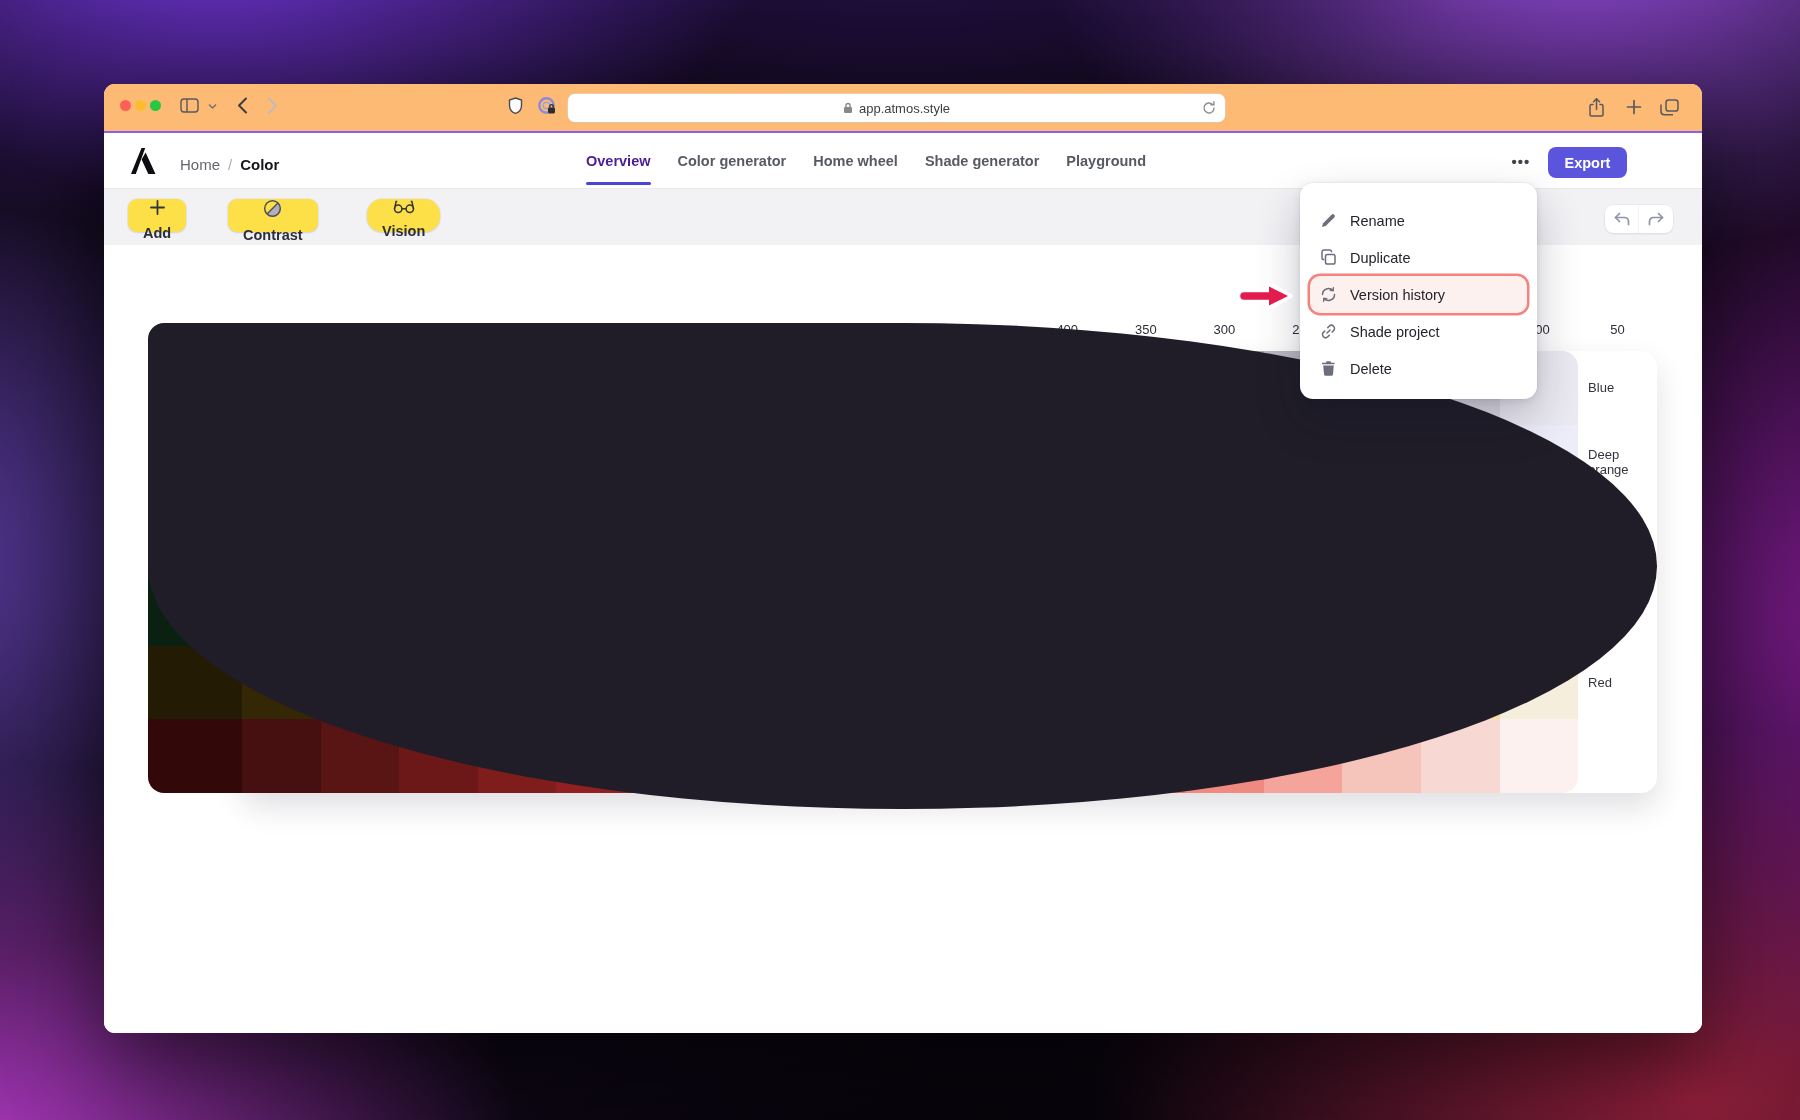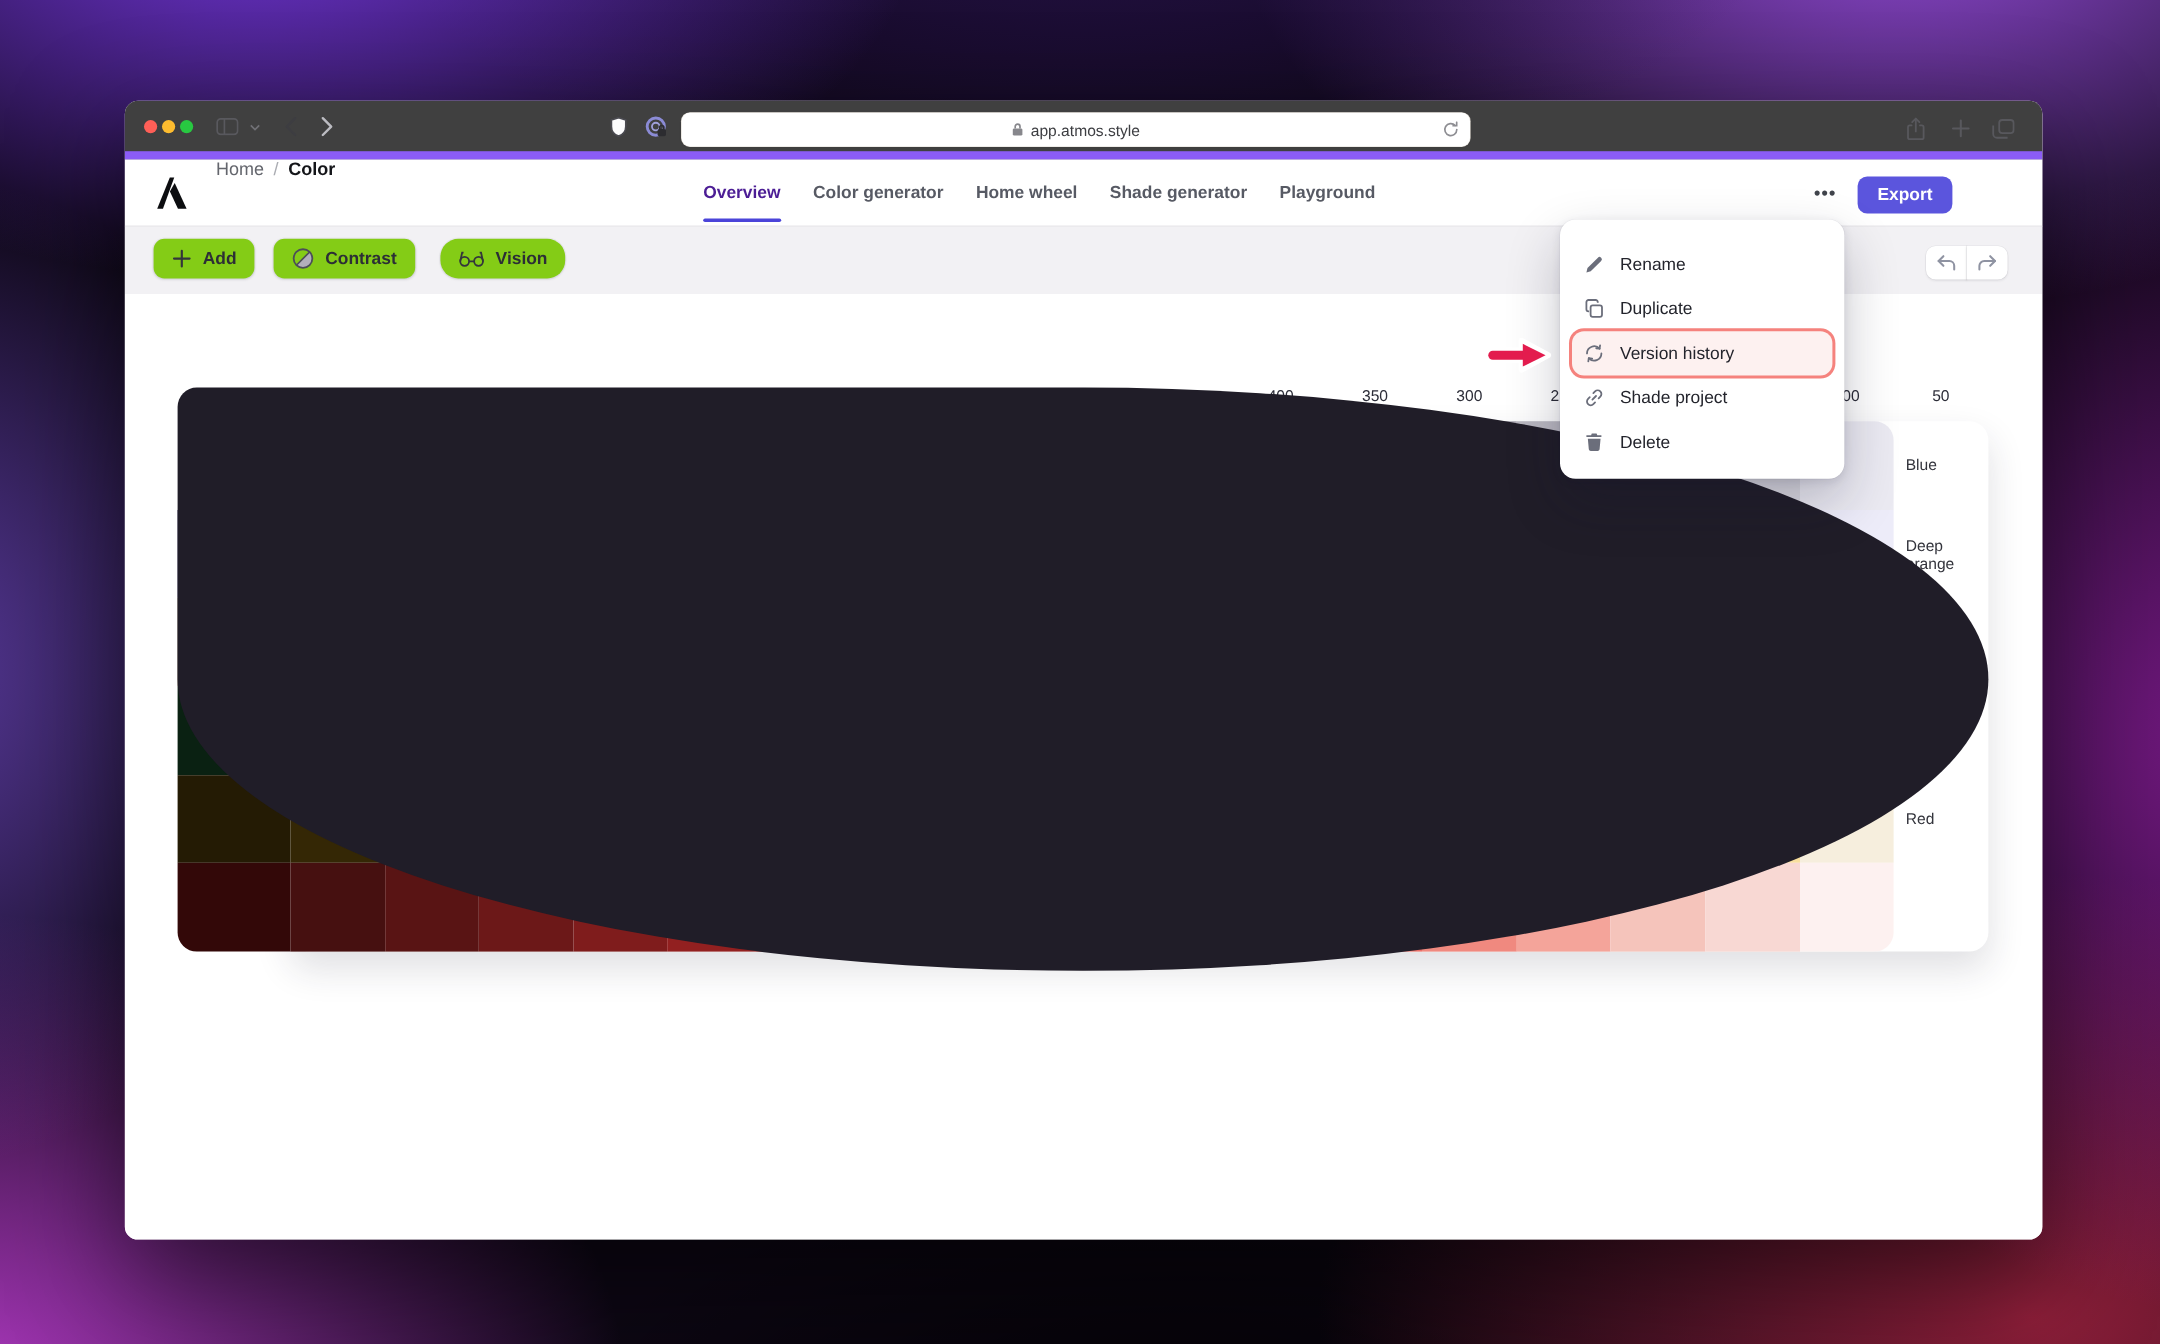--- a/index.html
+++ b/index.html
@@ -16,53 +16,53 @@
       radial-gradient(800px 800px at 104% 55%, rgba(192,38,211,.6), transparent 60%),
       radial-gradient(900px 560px at 94% 98%, rgba(150,32,60,.95), transparent 66%),
       radial-gradient(800px 500px at 55% 115%, rgba(0,0,0,.95), transparent 72%);
   }
   .window{
     position:absolute;left:104px;top:84px;width:1598px;height:949px;
     background:#fff;border-radius:11px;overflow:hidden;
     box-shadow:0 35px 90px rgba(0,0,0,.5);
   }
   
-  .chrome{position:absolute;left:0;top:0;width:100%;height:49px;background:#404040;border-bottom:7px solid #8b5cf6;box-sizing:border-box;}
+  .chrome{position:absolute;left:0;top:0;width:100%;height:49px;background:#fdba74;border-bottom:2px solid #8b5cf6;box-sizing:border-box;}
   .tl{position:absolute;top:16px;width:11px;height:11px;border-radius:50%;}
   .tl.red{left:16px;background:#ff5f57;}
   .tl.yellow{left:31px;background:#fdbc2f;}
   .tl.green{left:46px;background:#28c841;}
   .chrome-btn{position:absolute;display:flex;align-items:center;justify-content:center;background:none;border:none;padding:0;}
   .addressbar{
     position:absolute;left:464px;top:10px;width:657px;height:28px;border-radius:7px;
     background:#fff;box-shadow:0 0 0 .5px #dfdad2, 0 1px 2px rgba(0,0,0,.05);
     display:flex;align-items:center;justify-content:center;gap:6px;
   }
   .addressbar .url{font-size:13px;color:#3d3e42;}
   .addressbar .refresh{position:absolute;right:9px;top:7px;}
   
   .navbar{position:absolute;left:0;top:49px;width:100%;height:55px;background:#fff;}
   .logo{position:absolute;left:24px;top:13px;width:30px;height:30px;}
-  .breadcrumb{position:absolute;left:76px;top:0;height:40px;display:flex;align-items:flex-start;gap:8px;font-size:15px;}
+  .breadcrumb{position:absolute;left:76px;top:0;height:40px;display:flex;align-items:flex-end;gap:8px;font-size:15px;}
   .breadcrumb .home{color:#64666d;}
   .breadcrumb .sep{color:#aaacb2;}
   .breadcrumb .current{color:#141519;font-weight:700;}
   .nav-tabs{position:absolute;left:482px;top:0;height:55px;display:flex;align-items:center;gap:27px;}
   .tab{position:relative;height:55px;display:flex;align-items:center;font-size:14.5px;font-weight:600;color:#575a64;cursor:pointer;}
   .tab.active{color:#4c1d95;}
   .tab.active::after{content:"";position:absolute;left:0;right:0;bottom:3px;height:3px;border-radius:2px;background:#4b44d9;}
   .more-btn{position:absolute;left:1397px;top:14px;width:40px;height:28px;display:flex;align-items:center;justify-content:center;
     font-size:15px;font-weight:700;color:#41444c;letter-spacing:1px;border-radius:6px;}
   .export-btn{position:absolute;left:1444px;top:14px;width:79px;height:31px;border-radius:8px;background:#5b55dd;
     display:flex;align-items:center;justify-content:center;color:#fff;font-size:14.5px;font-weight:700;}
   
   .toolbar{position:absolute;left:0;top:104px;width:100%;height:57px;background:#f2f1f4;border-top:1px solid #e9e8ec;box-sizing:border-box;}
-  .pill{position:absolute;top:10px;height:33px;border-radius:9px;background:#84cc16;
+  .pill{position:absolute;top:10px;height:33px;border-radius:9px;background:#fde047;
     box-shadow:0 1px 2px rgba(20,20,40,.1), 0 0 0 1px rgba(20,20,40,.04);
-    display:flex;align-items:center;gap:9px;padding:0 15px;font-size:14.5px;font-weight:700;color:#2c2e36;}
+    display:flex;align-items:center;gap:9px;padding:0 15px;font-size:14.5px;font-weight:700;color:#2c2e36;flex-direction:column;}
   .pill.add{left:24px;}
   .pill.contrast{left:124px;}
   .pill.vision{left:263px;border-radius:15px;}
   .history-group{position:absolute;left:1501px;top:16px;display:flex;}
   .hist-btn{width:34px;height:28px;background:#fff;display:flex;align-items:center;justify-content:center;
     box-shadow:0 1px 2px rgba(20,20,40,.08), 0 0 0 .5px rgba(20,20,40,.06);}
   .hist-btn.undo{border-radius:8px 0 0 8px;}
   .hist-btn.redo{border-radius:0 8px 8px 0;}
   
   .content{position:absolute;left:0;top:161px;width:100%;bottom:0;background:#fff;}

